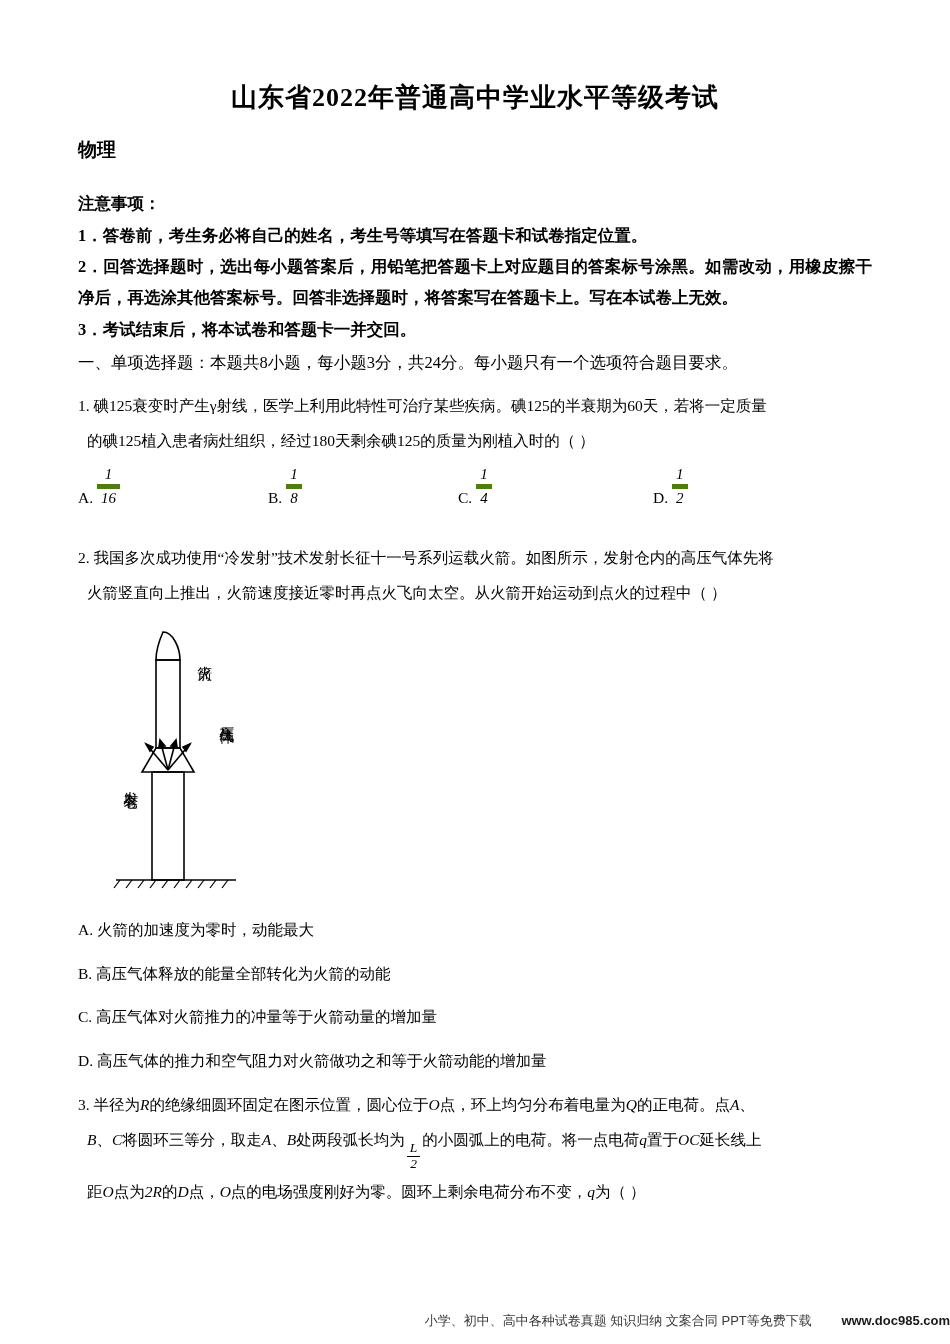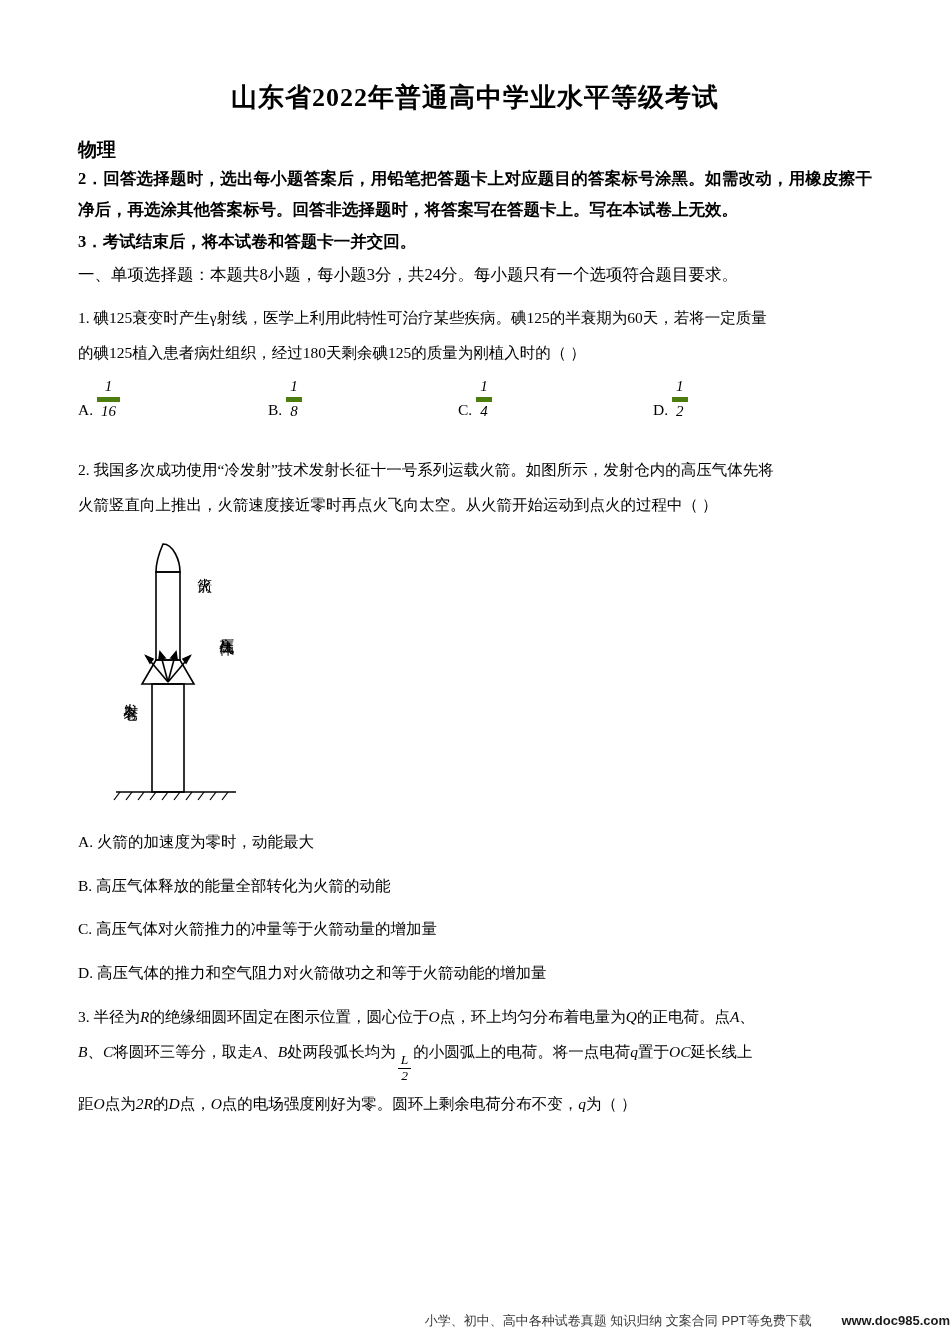--- a/index.html
+++ b/index.html
@@ -55,20 +55,21 @@
     text-align: justify;
   }
   .q-text {
     font-size: 15.5px;
     line-height: 2.0;
     text-align: justify;
     margin-top: 12px;
   }
   .q-text.tight {
     margin-top: 4px;
+    margin-left: 9px;
   }
   .options-frac {
     display: flex;
     margin-top: 10px;
     font-size: 15.5px;
     align-items: flex-end;
   }
   .opt-frac {
     display: flex;
     align-items: flex-end;
@@ -146,20 +147,22 @@
   .inline-frac .den { border-top: 1px solid #000; padding: 0 3px; }
 </style>
 </head>
 <body>
 
 <div class="page">
 
   <div class="doc-title">山东省2022年普通高中学业水平等级考试</div>
   <div class="doc-subtitle">物理</div>
 
+  <div class="notice-head">注意事项：</div>
+  <div class="notice-item">1．答卷前，考生务必将自己的姓名，考生号等填写在答题卡和试卷指定位置。</div>
   <div class="notice-item">2．回答选择题时，选出每小题答案后，用铅笔把答题卡上对应题目的答案标号涂黑。如需改动，用橡皮擦干净后，再选涂其他答案标号。回答非选择题时，将答案写在答题卡上。写在本试卷上无效。</div>
   <div class="notice-item">3．考试结束后，将本试卷和答题卡一并交回。</div>
 
   <div class="section-head">一、单项选择题：本题共8小题，每小题3分，共24分。每小题只有一个选项符合题目要求。</div>
 
   <div class="q-text">
     <span>1.</span>
     <span>碘125衰变时产生γ射线，医学上利用此特性可治疗某些疾病。碘125的半衰期为60天，若将一定质量</span>
   </div>
   <div class="q-text tight">的碘125植入患者病灶组织，经过180天剩余碘125的质量为刚植入时的（      ）</div>

